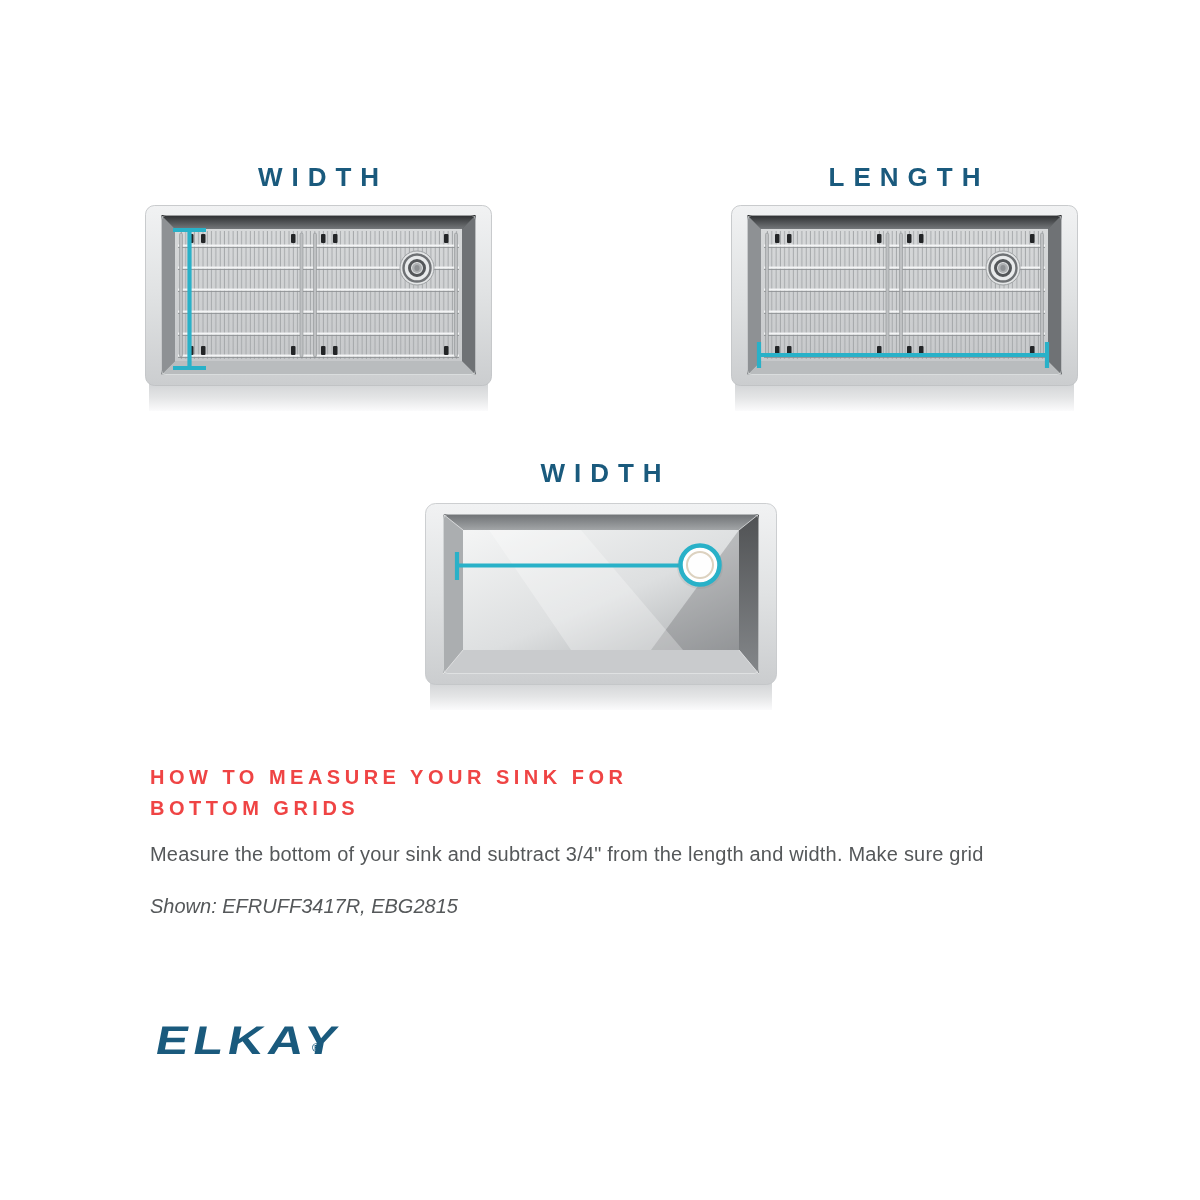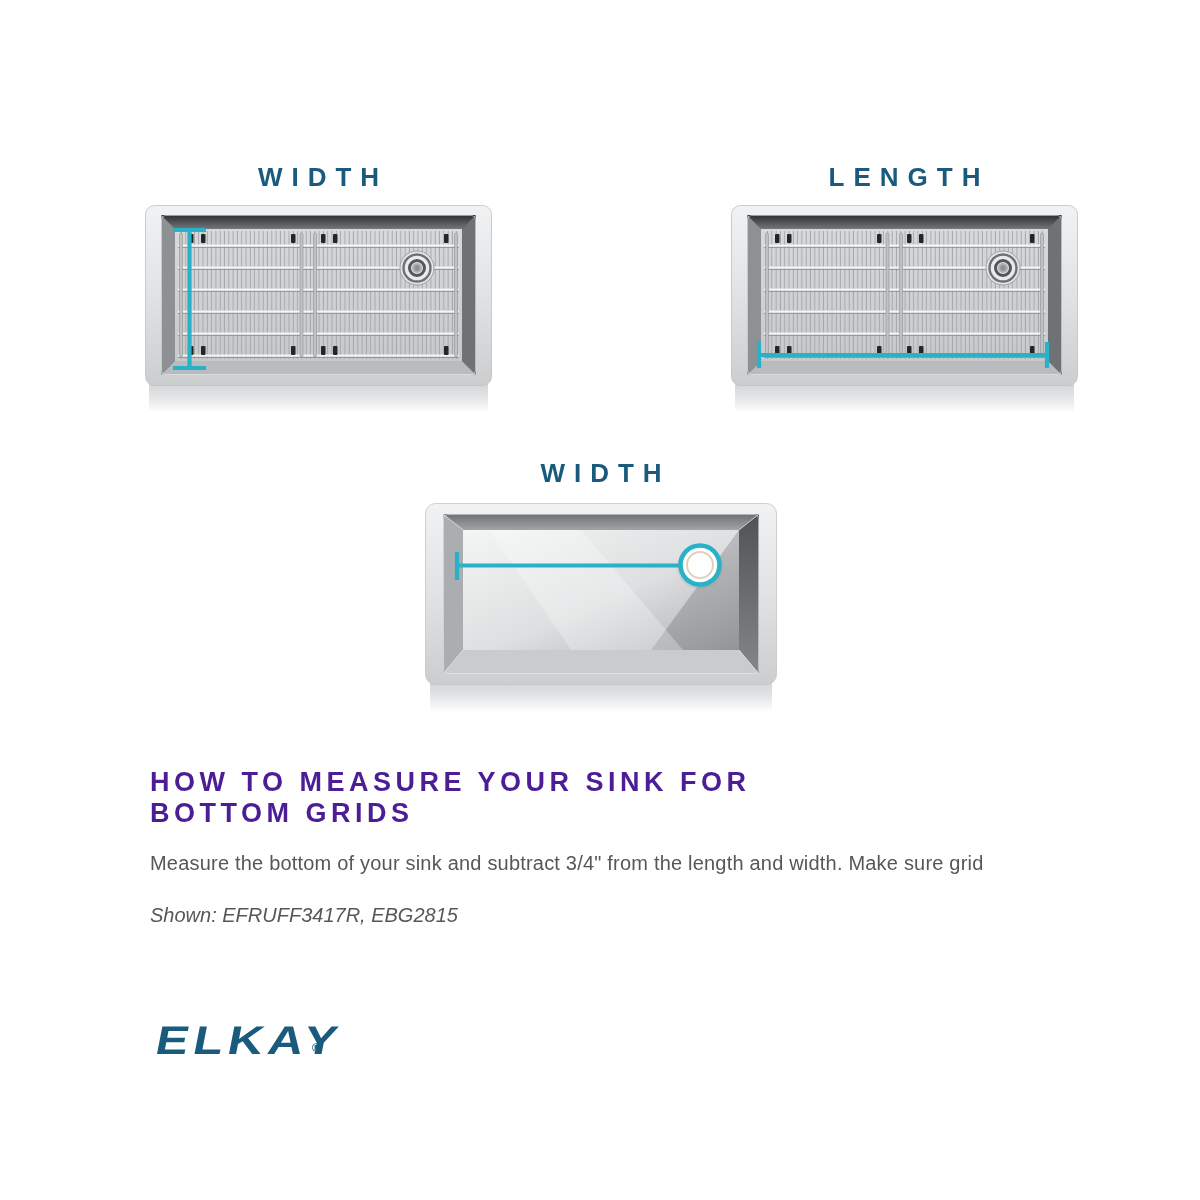--- a/index.html
+++ b/index.html
@@ -9,21 +9,21 @@
   .fig{position:absolute;margin:0;padding:0;display:flex;flex-direction:column;align-items:center;}
   #fig-width{left:145px;top:163px;width:347px;}
   #fig-length{left:715px;top:163px;width:347px;padding-left:16px;}
   #fig-drain{left:425px;top:459px;width:352px;}
   .fig-label{font-size:26px;font-weight:bold;color:#1A5A7D;letter-spacing:9px;padding-left:9px;
     line-height:28px;height:28px;text-align:center;white-space:nowrap;}
   #fig-width svg,#fig-length svg{margin-top:14px;}
   #fig-drain svg{margin-top:16px;}
 
   .copy{position:absolute;left:150px;top:749px;}
-  .headline{font-size:27px;font-weight:bold;color:#4c1d95;letter-spacing:4.5px;line-height:31px;
+  .headline{font-size:20px;font-weight:bold;color:#ef4444;letter-spacing:4.5px;line-height:31px;
     white-space:nowrap;}
   .body-text{font-size:20px;color:#55585A;line-height:33px;letter-spacing:.2px;
     white-space:nowrap;}
   .shown-line{margin-top:24px;font-size:20px;font-style:italic;color:#55585A;white-space:nowrap;}
 
   .logo{position:absolute;left:152px;top:1018px;color:#1A5A7D;white-space:nowrap;}
   .logo-word{display:inline-block;font-weight:bold;font-size:40px;letter-spacing:4px;
     transform:skewX(-11deg) scaleX(1.22);transform-origin:left bottom;}
   .logo-reg{display:inline-block;font-size:12px;font-weight:bold;vertical-align:2px;margin-left:8px;}
 </style>

